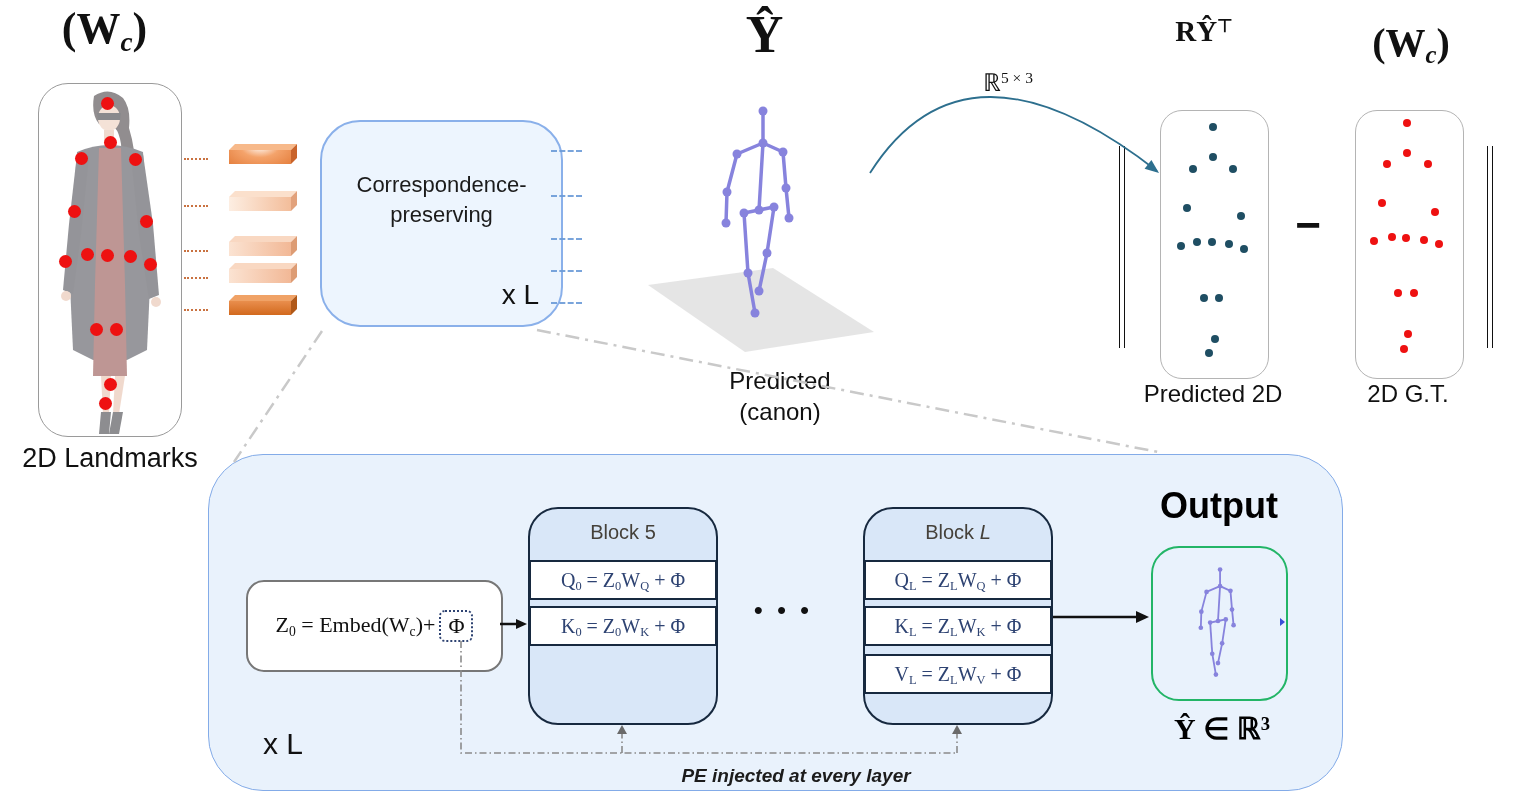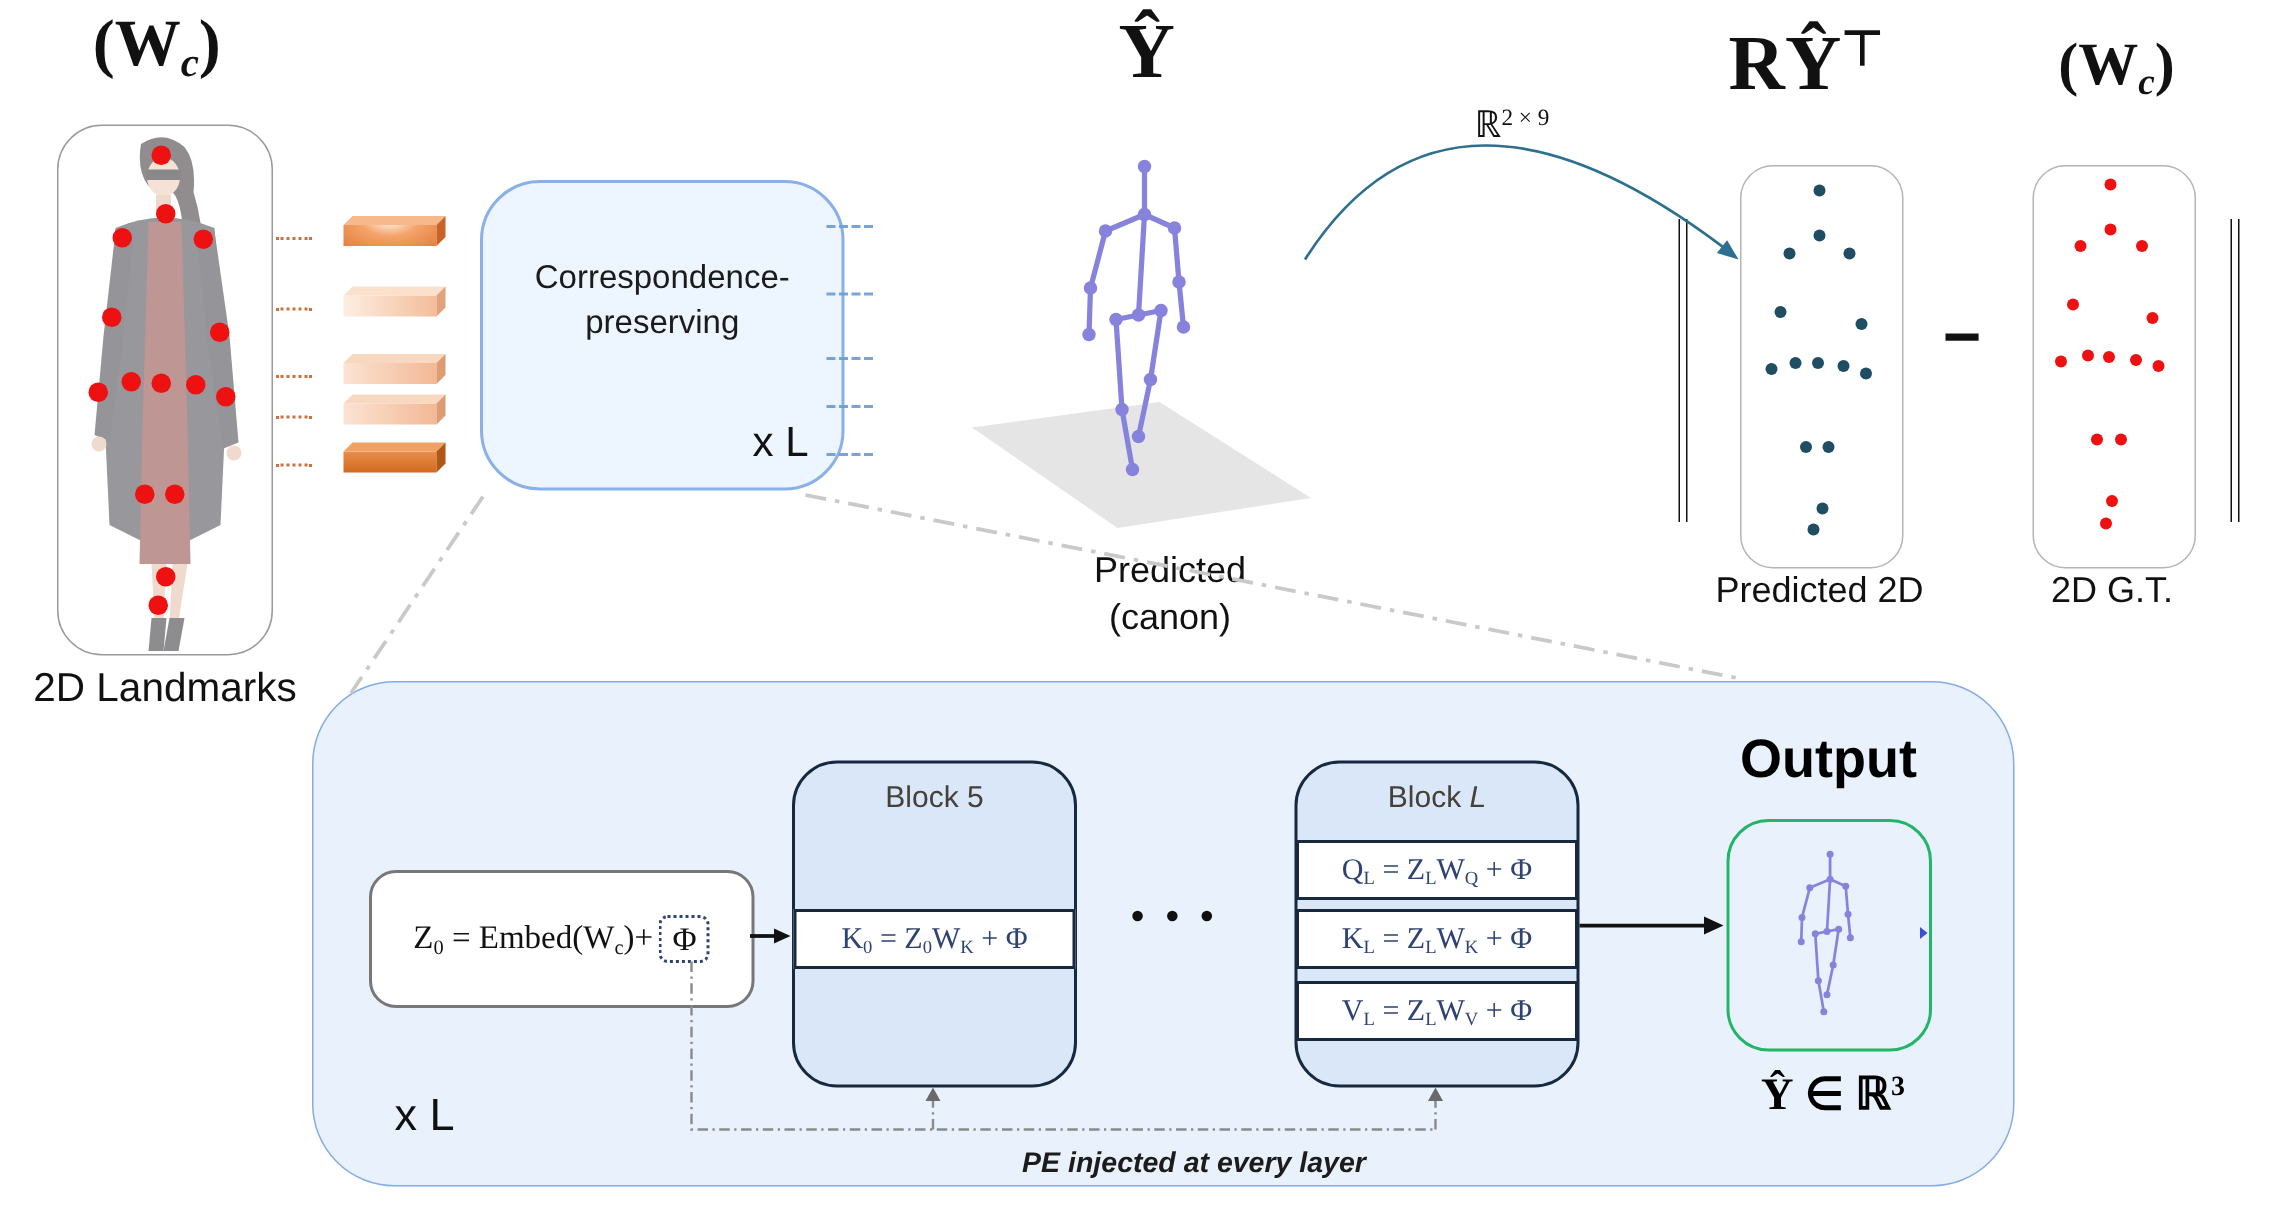--- a/index.html
+++ b/index.html
@@ -7,21 +7,21 @@
          font-family:"Liberation Sans",sans-serif;color:#111;}
   .abs{position:absolute;}
   sub{font-size:0.62em;vertical-align:-0.28em;}
   sup{font-size:0.62em;vertical-align:0.5em;}
 
   
   .math-head{font-family:"Liberation Serif",serif;font-weight:bold;text-align:center;line-height:1.05;}
   .math-head sub{font-style:italic;}
   #wc-left{left:22px;top:6px;width:165px;font-size:44px;}
   #yhat-title{left:717px;top:8px;width:95px;font-size:52px;}
-  #ryt-title{left:1138px;top:16px;width:132px;font-size:52px;}
+  #ryt-title{left:1138px;top:16px;width:132px;font-size:29px;}
   #wc-right{left:1340px;top:22px;width:142px;font-size:40px;}
   #r23-label{left:948px;top:64px;width:120px;font-size:25px;font-weight:normal;text-align:center;
              font-family:"Liberation Serif",serif;}
 
   
   #landmark-card{left:38px;top:83px;width:142px;height:352px;border:1.5px solid #9a9a9a;
                  border-radius:30px;background:#fff;overflow:hidden;}
   .woman-svg{position:absolute;left:0;top:0;width:100%;height:100%;}
   .lm-dot{position:absolute;width:13px;height:13px;border-radius:50%;margin:-6.5px 0 0 -6.5px;}
   #landmarks-caption{left:10px;top:443px;width:200px;font-size:27px;text-align:center;color:#111;}
@@ -142,21 +142,21 @@
       <div>Correspondence-</div>
       <div>preserving</div>
     </div>
     <div id="transformer-xl">x L</div>
   </div>
 
   <div class="abs math-head" id="yhat-title">Ŷ</div>
   <div class="abs caption" id="canon-caption-1">Predicted</div>
   <div class="abs caption" id="canon-caption-2">(canon)</div>
 
-  <div class="abs" id="r23-label">ℝ<sup>2 × 9</sup></div>
+  <div class="abs" id="r23-label">ℝ<sup>5 × 3</sup></div>
 
   <div class="abs math-head" id="ryt-title">RŶ<sup>⊤</sup></div>
   <div class="abs math-head" id="wc-right">(W<sub>c</sub>)</div>
 
   <div class="abs norm-bar" id="norm-left"></div>
   <div class="abs dot-panel" id="pred2d-panel">
       <div class="p-dot" style="left: 48.6%; top: 6%; background: rgb(31, 78, 99);"></div>
       <div class="p-dot" style="left: 48.6%; top: 17.2%; background: rgb(31, 78, 99);"></div>
       <div class="p-dot" style="left: 29.9%; top: 21.7%; background: rgb(31, 78, 99);"></div>
       <div class="p-dot" style="left: 67.3%; top: 21.7%; background: rgb(31, 78, 99);"></div>
@@ -195,20 +195,21 @@
   <div class="abs caption" id="gt-caption">2D G.T.</div>
 
   <div class="abs" id="bottom-box">
     <div class="abs" id="z0-box">
       <span>Z<sub>0</sub> = Embed(W<sub>c</sub>)+</span>
       <span id="phi-box">Φ</span>
     </div>
 
     <div class="abs block" id="block-0">
       <div class="block-title">Block 5</div>
+      <div class="block-row row-q">Q<sub>0</sub> = Z<sub>0</sub>W<sub>Q</sub> + Φ</div>
       <div class="block-row row-k">K<sub>0</sub> = Z<sub>0</sub>W<sub>K</sub> + Φ</div>
     </div>
 
     <div class="abs" id="blocks-ellipsis">•••</div>
 
     <div class="abs block" id="block-l">
       <div class="block-title">Block <i>L</i></div>
       <div class="block-row row-q">Q<sub>L</sub> = Z<sub>L</sub>W<sub>Q</sub> + Φ</div>
       <div class="block-row row-k">K<sub>L</sub> = Z<sub>L</sub>W<sub>K</sub> + Φ</div>
       <div class="block-row row-v">V<sub>L</sub> = Z<sub>L</sub>W<sub>V</sub> + Φ</div>

